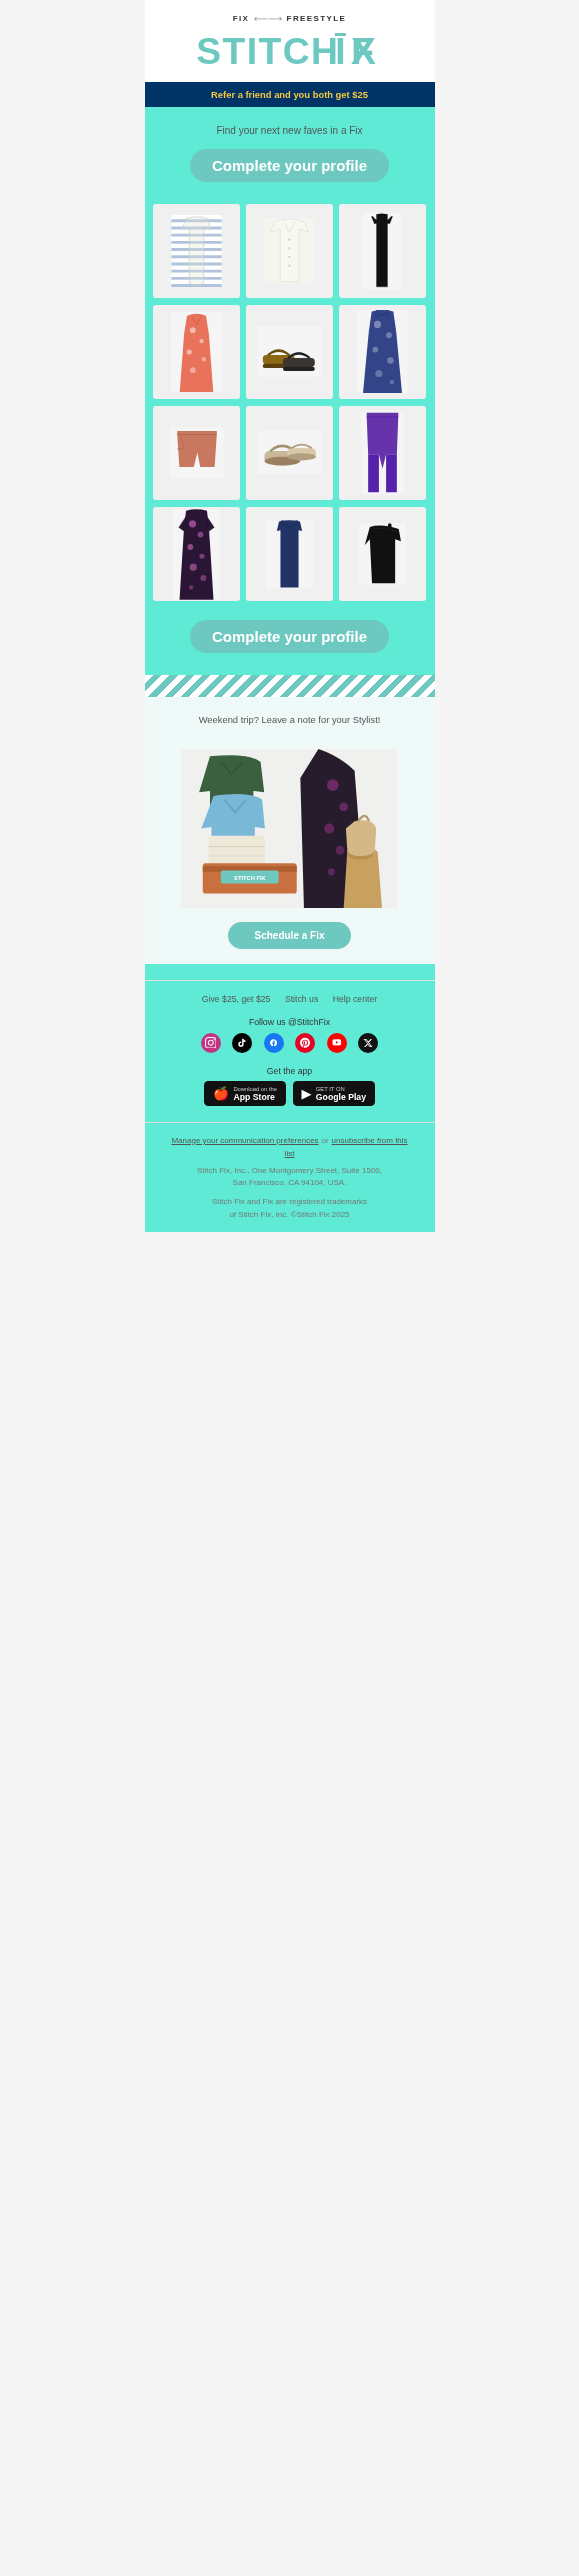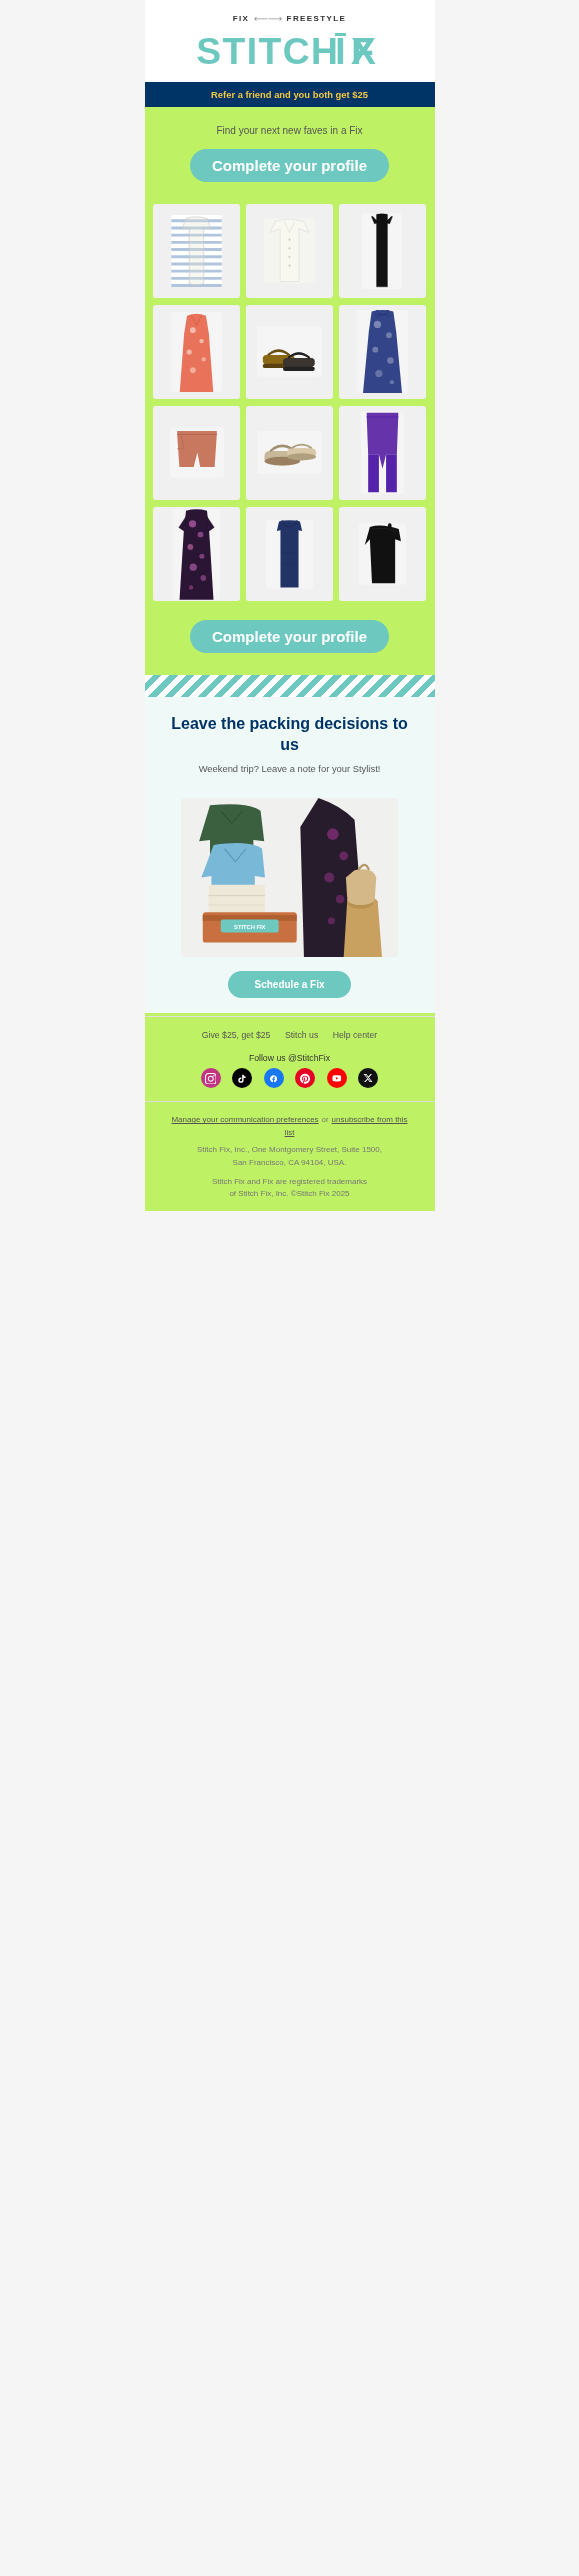--- a/index.html
+++ b/index.html
@@ -4,21 +4,21 @@
   <style>
     * { margin: 0; padding: 0; box-sizing: border-box; }
     body {
       font-family: Georgia, 'Times New Roman', serif;
       background: #f5f5f5;
       display: flex;
       justify-content: center;
     }
     .email-container {
       width: 290px;
-      background: #bef264;
+      background: #5eead4;
       overflow: hidden;
     }
 
     
     .header {
       text-align: center;
       padding: 13px 14.5px 7.2px;
       background: #fff;
     }
     .fix-freestyle-row {
@@ -181,21 +181,21 @@
       margin-top: 7.2px;
     }
 
     
     .footer-links {
       display: flex;
       justify-content: center;
       gap: 14.5px;
       padding: 13px 14.5px 7.2px;
       border-top: 0.7px solid #e0e0e0;
-      margin-top: 3px;
+      margin-top: 16px;
       align-items: center;
     }
     .footer-link {
       font-family: Arial, sans-serif;
       font-size: 8.7px;
       color: #555;
       text-decoration: none;
       cursor: pointer;
     }
 
@@ -532,21 +532,20 @@
     </div>
   </div>
 
   <div class="btn-center">
     <button class="btn-profile">Complete your profile</button>
   </div>
 
   <div class="packing-section">
     <div class="diagonal-stripe-banner"></div>
     <div class="packing-content">
-      <div class="packing-title">Leave the packing decisions to us</div>
       <div class="packing-subtitle">Weekend trip? Leave a note for your Stylist!</div>
 
       
       <div style="width:217px; height:159px; margin:0 auto 7.2px; position:relative;">
         <svg width="217" height="159" viewBox="0 0 300 220" xmlns="http://www.w3.org/2000/svg">
 
           <rect x="0" y="0" width="300" height="220" fill="#f0f0ee" rx="4"></rect>
 
           <path d="M190,0 Q220,10 240,30 L255,220 L170,220 L165,40 Z" fill="#1a1020" opacity="0.95"></path>
           <circle cx="210" cy="50" r="8" fill="#8b3080" opacity="0.7"></circle>
@@ -618,20 +617,39 @@
           <path d="M23.495 6.205a3.007 3.007 0 00-2.088-2.088c-1.87-.501-9.396-.501-9.396-.501s-7.507-.01-9.396.501A3.007 3.007 0 00.527 6.205a31.247 31.247 0 00-.522 5.805 31.247 31.247 0 00.522 5.783 3.007 3.007 0 002.088 2.088c1.868.502 9.396.502 9.396.502s7.506 0 9.396-.502a3.007 3.007 0 002.088-2.088 31.247 31.247 0 00.5-5.783 31.247 31.247 0 00-.5-5.805zM9.609 15.601V8.408l6.264 3.602z"></path>
         </svg>
       </div>
       <div class="social-icon twitter">
         <svg width="10" height="10" viewBox="0 0 24 24" fill="white">
           <path d="M18.244 2.25h3.308l-7.227 8.26 8.502 11.24H16.17l-4.714-6.231-5.401 6.231H2.744l7.73-8.835L1.254 2.25H8.08l4.713 6.231zm-1.161 17.52h1.833L7.084 4.126H5.117z"></path>
         </svg>
       </div>
     </div>
 
+    <div class="app-section">
+      <div class="get-app-text">Get the app</div>
+      <div class="app-buttons">
+        <a class="app-btn">
+          <span class="app-btn-icon">🍎</span>
+          <div class="app-btn-text">
+            <span class="app-btn-small">Download on the</span>
+            <span class="app-btn-large">App Store</span>
+          </div>
+        </a>
+        <a class="app-btn">
+          <span class="app-btn-icon">▶</span>
+          <div class="app-btn-text">
+            <span class="app-btn-small">GET IT ON</span>
+            <span class="app-btn-large">Google Play</span>
+          </div>
+        </a>
+      </div>
+    </div>
   </div>
 
   <div class="legal-footer">
     <div style="margin-bottom:4.3px;">
       <a class="legal-link">Manage your communication preferences</a>
       <span class="legal-text-or">or</span>
       <a class="legal-link">unsubscribe from this list</a>
     </div>
     <div class="legal-text">
       <span>Stitch Fix, Inc., One Montgomery Street, Suite 1500,</span><br>

